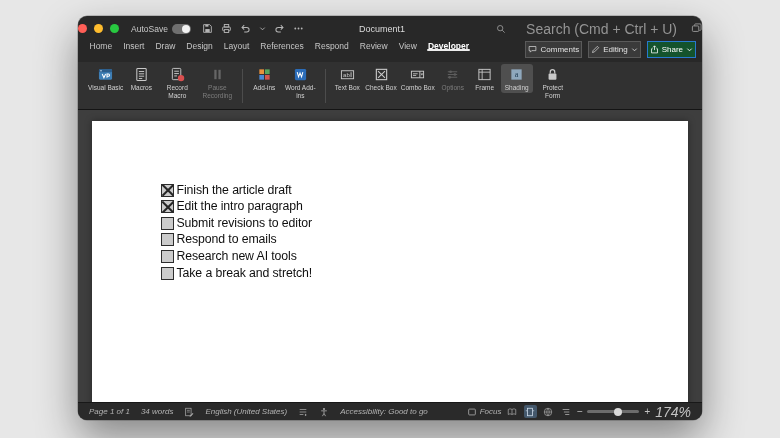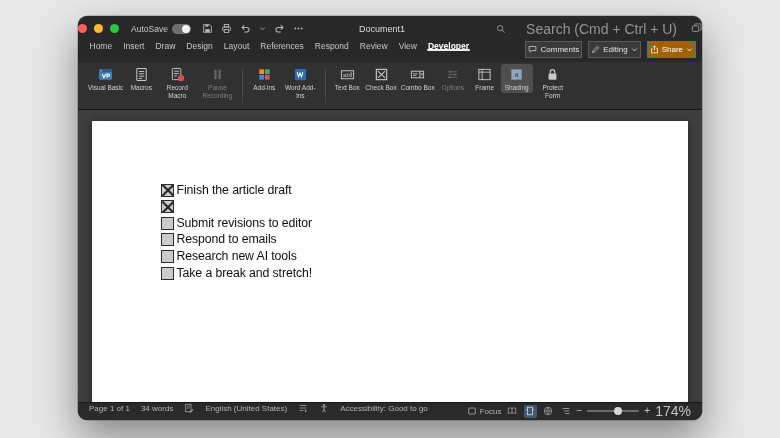--- a/index.html
+++ b/index.html
@@ -31,21 +31,21 @@
   .tabrow{height:21px;flex:none;display:flex;align-items:flex-start;padding:0 6px;}
   .tabs{display:flex;align-items:stretch;}
   .tab{font-size:8.5px;color:#c6c6c6;padding:0 5.5px;display:flex;align-items:center;position:relative;cursor:default;}
   .tab.active{color:#ffffff;font-weight:bold;}
   .tab.active::after{content:'';position:absolute;left:5px;right:5px;bottom:0;height:2px;background:#ededed;border-radius:1px;}
   .tab-actions{margin-left:auto;display:flex;align-items:center;gap:6px;}
   .pill{height:15px;border:1px solid #5a5a5a;border-radius:0;background:#3a3a3a;color:#e2e2e2;font-size:8px;
         display:inline-flex;align-items:center;gap:3px;padding:0 2px;white-space:nowrap;}
   .pill svg{width:9px;height:9px;display:block;}
   .pill .chev svg{width:7px;height:7px;}
-  .pill.share{background:#a16207;border-color:#2779cf;color:#fff;}
+  .pill.share{background:#14532d;border-color:#2779cf;color:#fff;}
 
   
   .ribbon{height:44px;flex:none;background:#313131;border-bottom:1px solid #141414;display:flex;align-items:stretch;padding:2px 8px 1px;}
   .rgroup{display:flex;align-items:flex-start;}
   .rsep{width:1px;background:#4c4c4c;margin:5px 5px;align-self:stretch;}
   .rbtn{min-width:28px;max-width:40px;padding:3px 2px 1px;display:flex;flex-direction:column;align-items:center;gap:2px;border-radius:3px;cursor:default;}
   .rbtn svg{width:15px;height:15px;display:block;flex:none;}
   .rlbl{font-size:6.5px;color:#d2d2d2;text-align:center;line-height:1.2;max-width:36px;}
   .rbtn.disabled .rlbl{color:#7d7d7d;}
   .rbtn.disabled svg{opacity:.5;}
@@ -56,22 +56,22 @@
   .page{position:absolute;left:14px;right:14px;top:11px;bottom:-8px;background:#ffffff;box-shadow:0 0 7px rgba(0,0,0,.38);}
   .doc-content{position:absolute;left:69px;top:59px;display:flex;flex-direction:column;}
   .check-row{display:flex;align-items:flex-end;height:16.6px;}
   .fcheckbox{width:11px;height:11px;border:1.6px solid #2c2c2c;background:#cbcbcb;position:relative;flex:none;overflow:hidden;}
   .fcheckbox.checked::before,.fcheckbox.checked::after{content:'';position:absolute;left:50%;top:50%;width:16px;height:1.6px;background:#262626;}
   .fcheckbox.checked::before{transform:translate(-50%,-50%) rotate(45deg);}
   .fcheckbox.checked::after{transform:translate(-50%,-50%) rotate(-45deg);}
   .check-text{font-size:12.3px;color:#0f0f0f;margin-left:2.5px;white-space:nowrap;letter-spacing:-0.1px;}
 
   
-  .statusbar{height:17px;flex:none;background:#2a2a2a;border-top:1px solid #181818;display:flex;align-items:flex-start;
-             padding:0 11px;font-size:8px;color:#b3b3b3;white-space:nowrap;}
+  .statusbar{height:17px;flex:none;background:#2a2a2a;border-top:1px solid #181818;display:flex;align-items:center;
+             padding:0 11px;font-size:8px;color:#b3b3b3;white-space:nowrap;font-style:italic;}
   .sb-left{display:flex;align-items:center;gap:11px;}
   .sb-left svg,.sb-right svg{width:10px;height:10px;display:block;}
   .sb-right{margin-left:auto;display:flex;align-items:center;gap:4px;}
   .sb-focus{display:inline-flex;align-items:center;gap:3px;}
   .vicons{display:flex;align-items:center;gap:5px;}
   .vicon{padding:1.5px;border-radius:2px;display:inline-flex;}
   .vicon.active{background:#44586c;}
   .zoomctl{display:flex;align-items:center;gap:5px;}
   .zslider{width:52px;height:2.5px;background:#6c6c6c;border-radius:2px;position:relative;}
   .zknob{position:absolute;left:58%;top:50%;transform:translate(-50%,-50%);width:8px;height:8px;border-radius:50%;background:#d9d9d9;}
@@ -347,20 +347,21 @@
 
     <div class="canvas">
       <div class="page">
         <div class="doc-content">
             <div class="check-row">
               <span class="fcheckbox checked"></span>
               <span class="check-text">Finish the article draft</span>
             </div>
             <div class="check-row">
               <span class="fcheckbox checked"></span>
+              <span class="check-text">Edit the intro paragraph</span>
             </div>
             <div class="check-row">
               <span class="fcheckbox"></span>
               <span class="check-text">Submit revisions to editor</span>
             </div>
             <div class="check-row">
               <span class="fcheckbox"></span>
               <span class="check-text">Respond to emails</span>
             </div>
             <div class="check-row">

